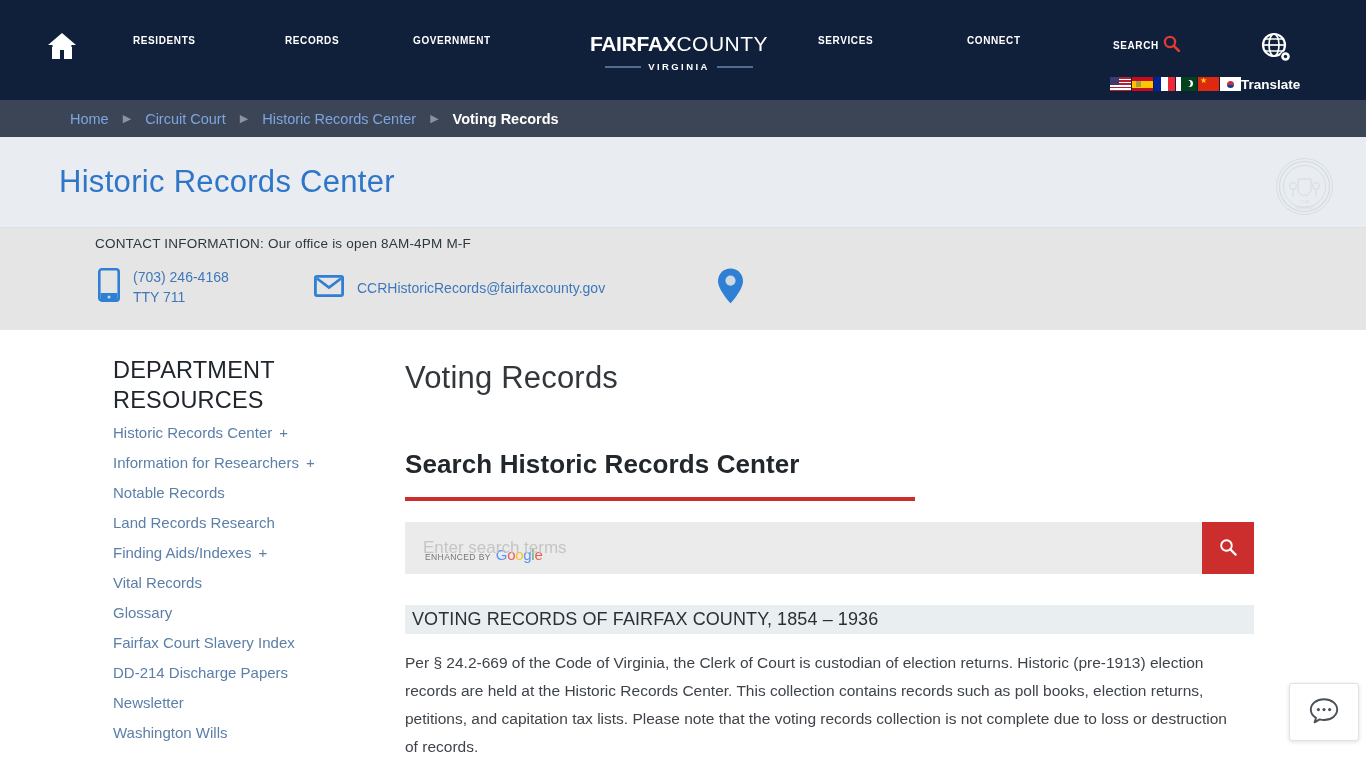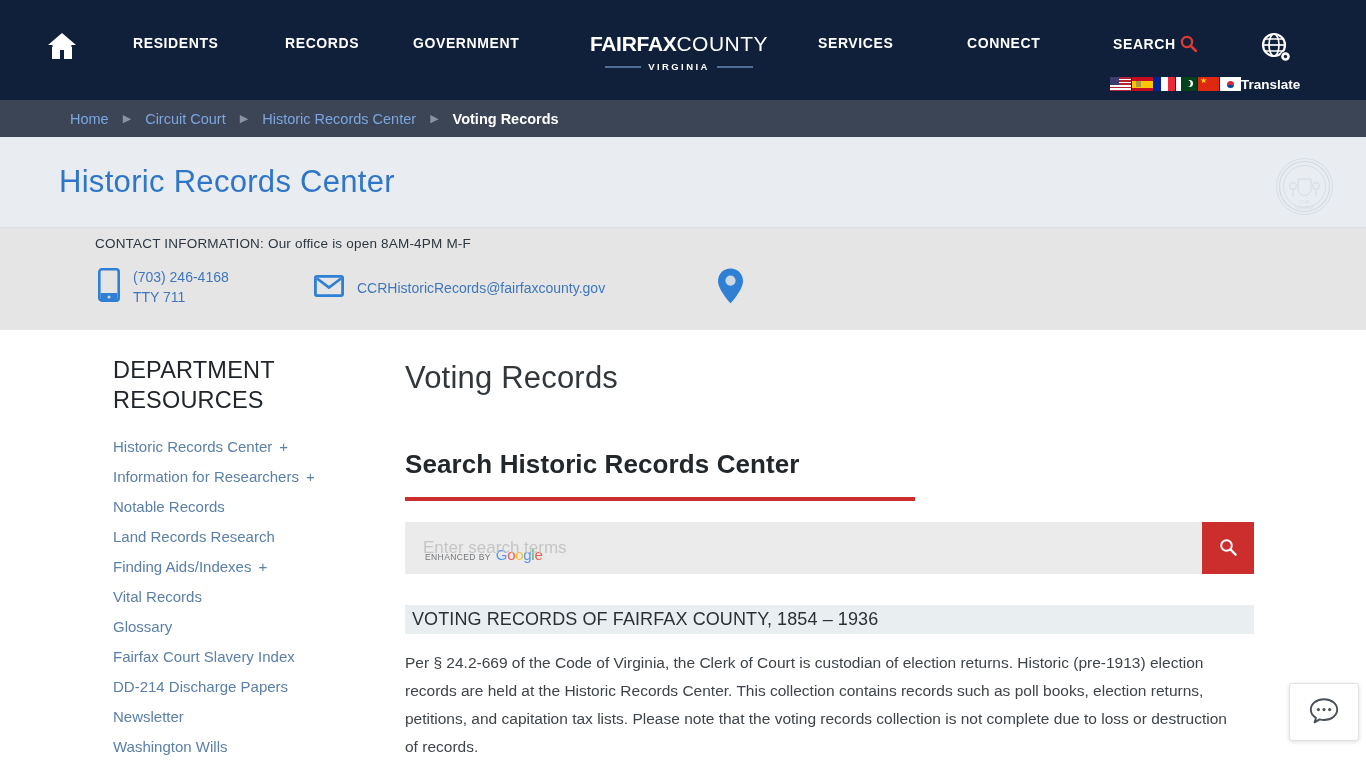--- a/index.html
+++ b/index.html
@@ -23,21 +23,21 @@
     left: 46px; top: 31px;
     width: 32px; height: 30px;
     color: #ffffff;
   }
   .home-icon svg { width: 32px; height: 30px; display: block; }
 
   .nav-link {
     position: absolute;
     top: 35px;
     color: #ffffff;
-    font-size: 14px;
+    font-size: 10px;
     font-weight: 700;
     letter-spacing: 0.6px;
     text-decoration: none;
     white-space: nowrap;
   }
   .nav-residents   { left: 133px; }
   .nav-business    { left: 285px; }
   .nav-government  { left: 413px; }
   .nav-services    { left: 818px; }
   .nav-connect     { left: 967px; }
@@ -221,21 +221,21 @@
     position: absolute;
     left: 113px; top: 25px;
     width: 265px;
   }
   .sidebar-head {
     color: #21262d;
     font-size: 23.5px;
     font-weight: 400;
     line-height: 30px;
     letter-spacing: 0.2px;
-    margin-bottom: 17px;
+    margin-bottom: 3px;
   }
   .side-link {
     display: block;
     color: #5a7fa8;
     font-size: 15px;
     line-height: 30px;
     text-decoration: none;
     white-space: nowrap;
   }
   .side-link .plus { color: #5a7fa8; padding-left: 7px; font-size: 15px; }

